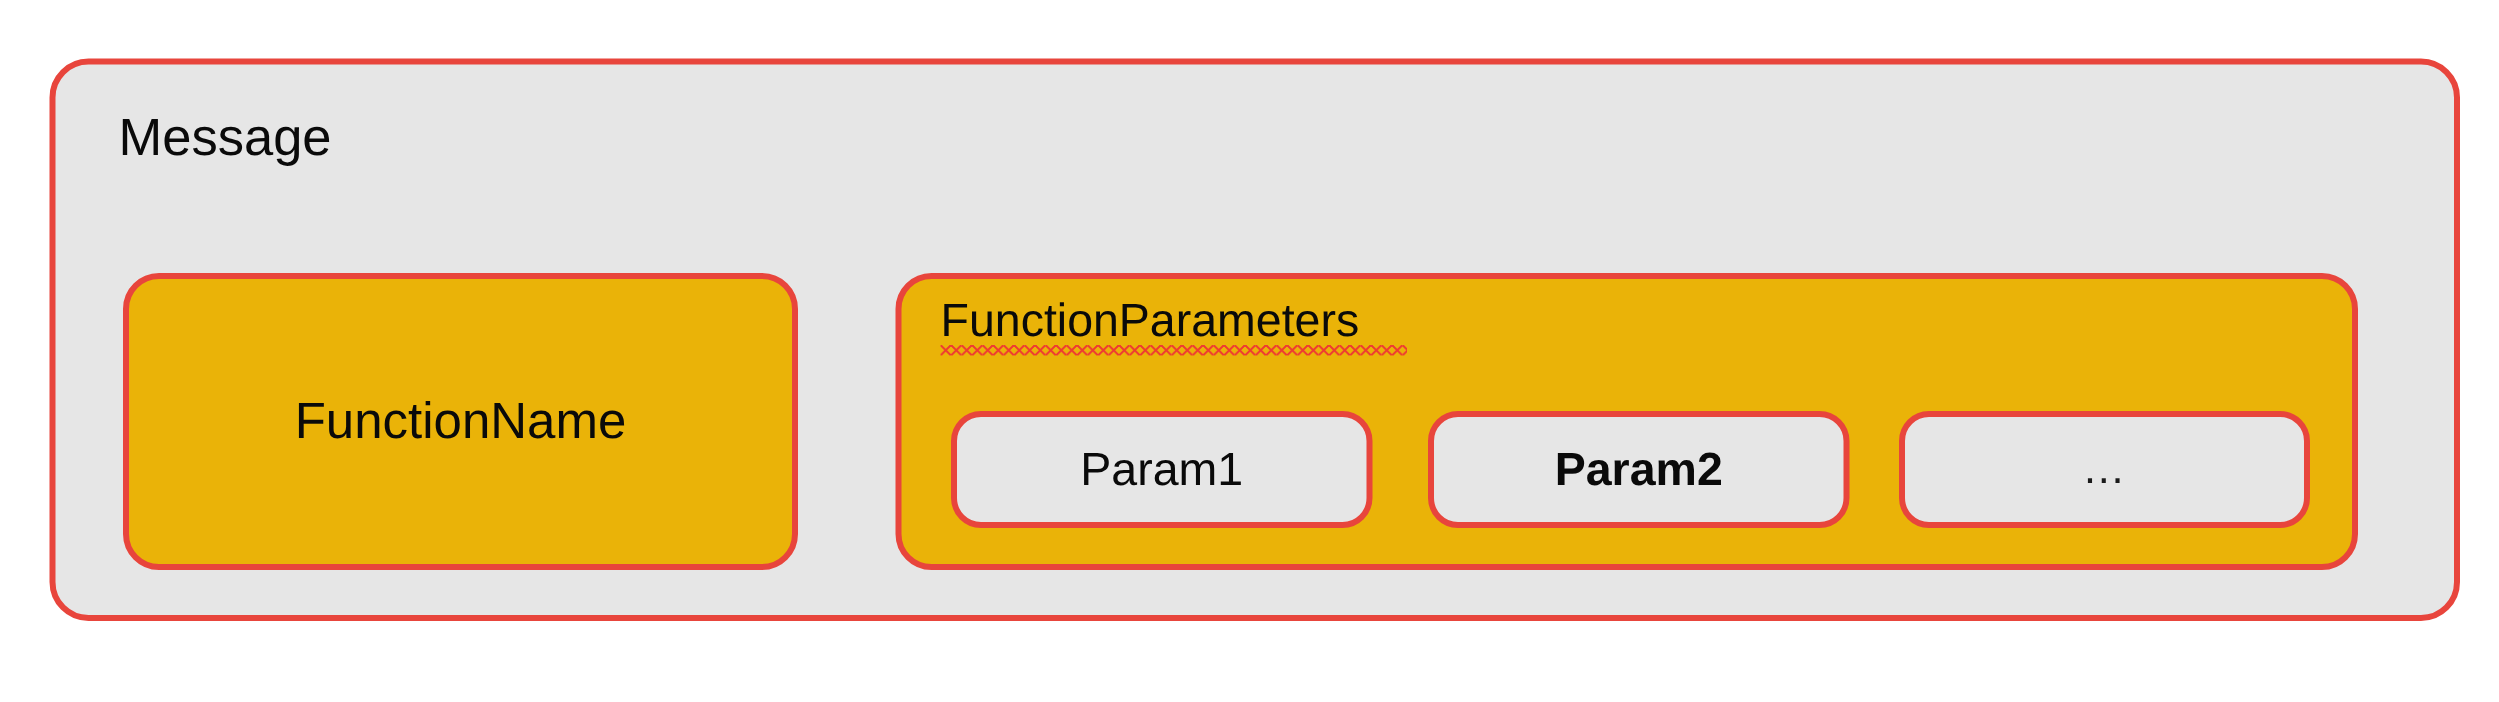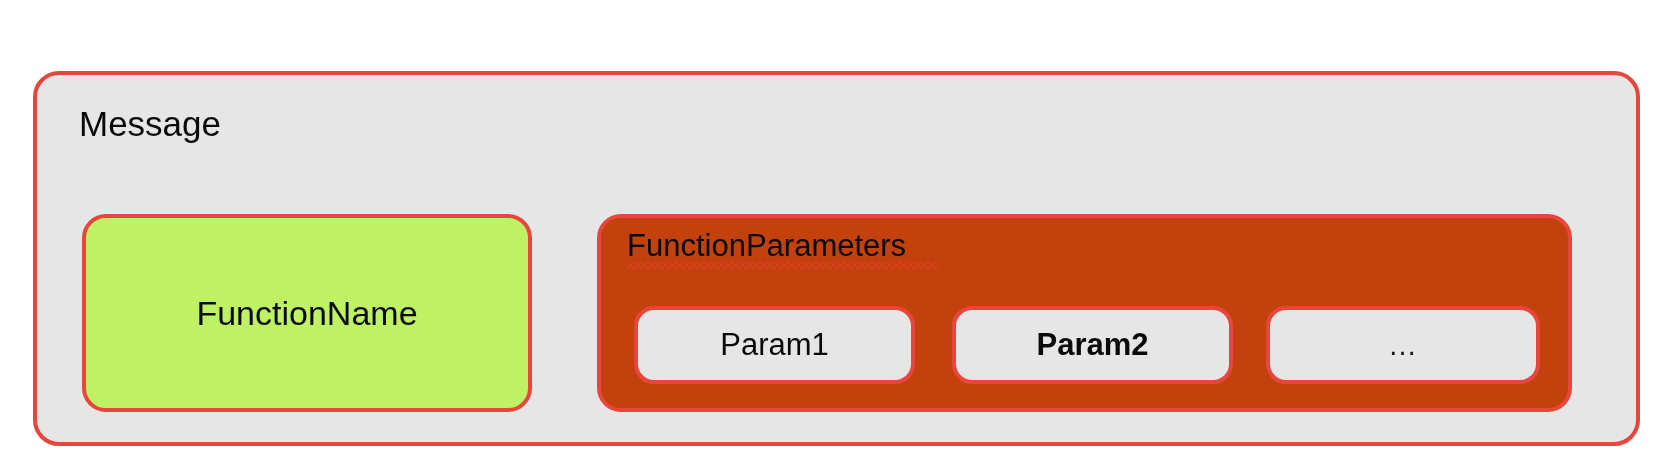--- a/index.html
+++ b/index.html
@@ -18,21 +18,21 @@
     position: relative;
     width: 1666px;
     height: 468px;
     background: #ffffff;
   }
 
   
   .message-box {
     position: absolute;
     left: 33px;
-    top: 71px;
+    top: 39px;
     width: 1607px;
     height: 375px;
     box-sizing: border-box;
     background: #E6E6E6;
     border: 4px solid #E8453C;
     border-radius: 26px;
   }
   .message-label {
     position: absolute;
     left: 42px;
@@ -44,21 +44,21 @@
   }
 
   
   .function-name-box {
     position: absolute;
     left: 45px;     
     top: 139px;     
     width: 450px;
     height: 198px;
     box-sizing: border-box;
-    background: #bef264;
+    background: #eab308;
     border: 4px solid #E8453C;
     border-radius: 24px;
     display: flex;
     align-items: center;
     justify-content: center;
   }
   .function-name-text {
     font-size: 34px;
     line-height: 40px;
     color: #0a0a0a;
@@ -66,21 +66,21 @@
   }
 
   
   .function-params-box {
     position: absolute;
     left: 560px;    
     top: 139px;
     width: 975px;
     height: 198px;
     box-sizing: border-box;
-    background: #c2410c;
+    background: #eab308;
     border: 4px solid #E8453C;
     border-radius: 24px;
   }
   .function-params-label {
     position: absolute;
     left: 26px;
     top: 10px;
     font-size: 31px;
     line-height: 36px;
     color: #0a0a0a;

